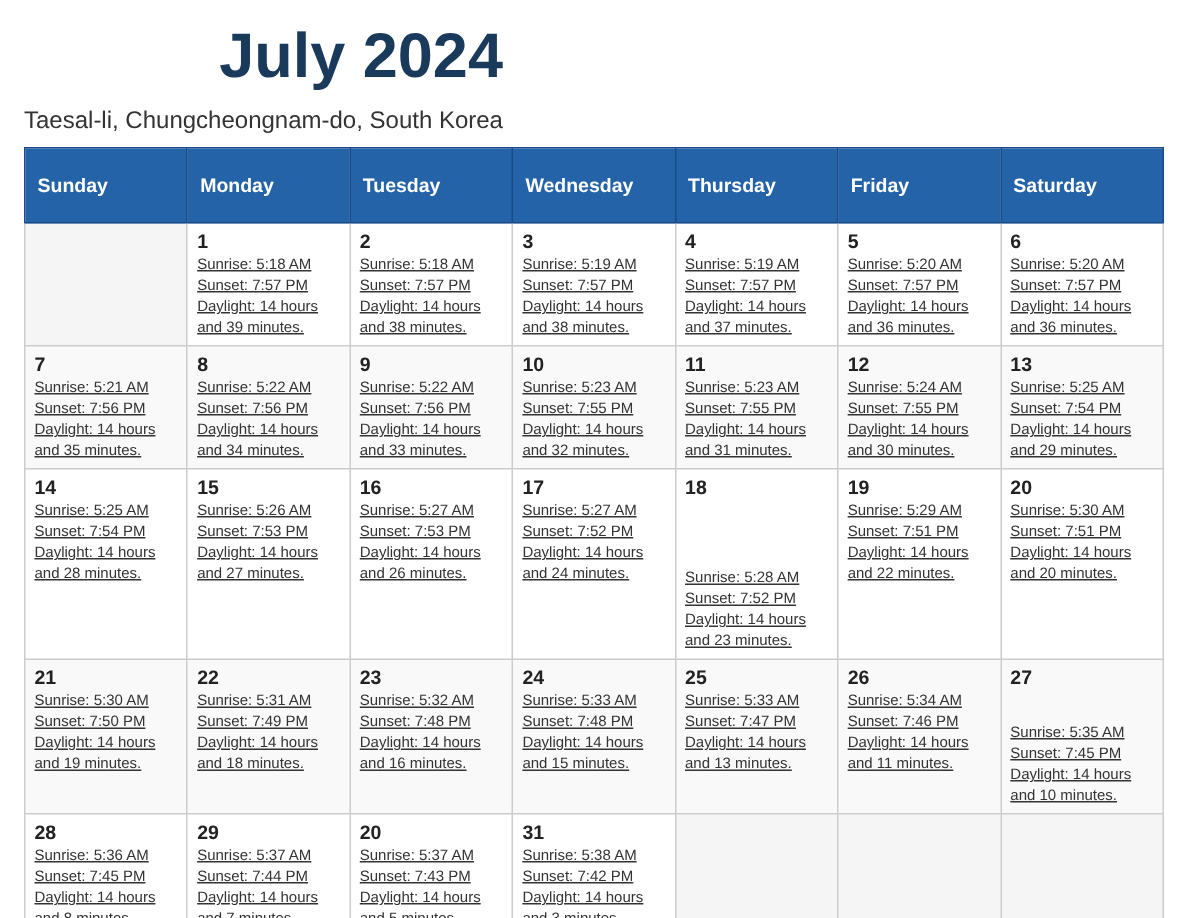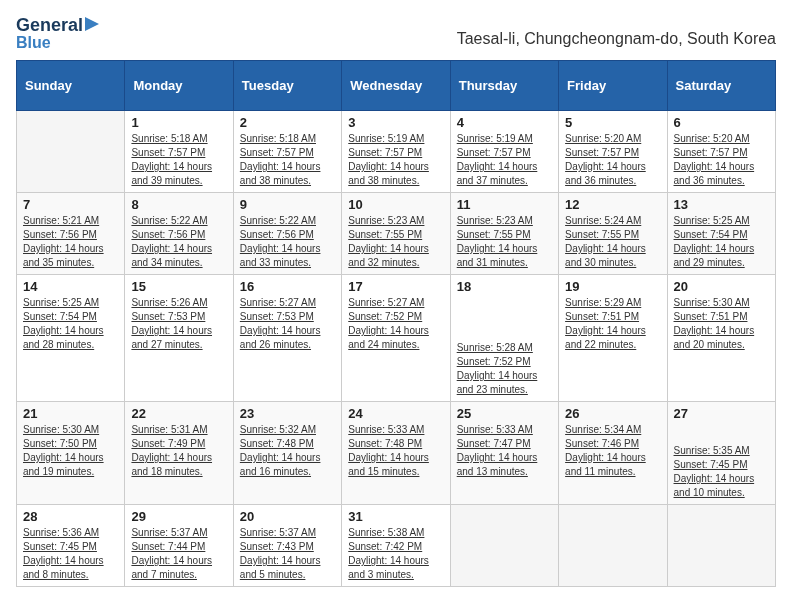--- a/index.html
+++ b/index.html
@@ -88,30 +88,22 @@
       background: #f9f9f9;
     }
     tr:nth-child(even) td.empty {
       background: #f0f0f0;
     }
   </style>
 </head>
 <body>
 
 <div class="header-logo">
-  <div class="logo-area">
-    <div style="display:flex;align-items:center;">
-      <span class="logo-text">General</span>
-      <svg width="18" height="18" viewBox="0 0 18 18" style="margin-top:-2px;">
-        <polygon points="2,2 16,9 2,16" fill="#3a7fc1"></polygon>
-      </svg>
-    </div>
-    <span class="logo-blue">Blue</span>
-  </div>
   <div class="title-area">
+    <div class="month-title">July 2024</div>
     <div class="location-title">Taesal-li, Chungcheongnam-do, South Korea</div>
   </div>
 </div>
 
 <table>
   <thead>
     <tr id="header-row">
     <th>Sunday</th>
         <th>Monday</th>
         <th>Tuesday</th>

